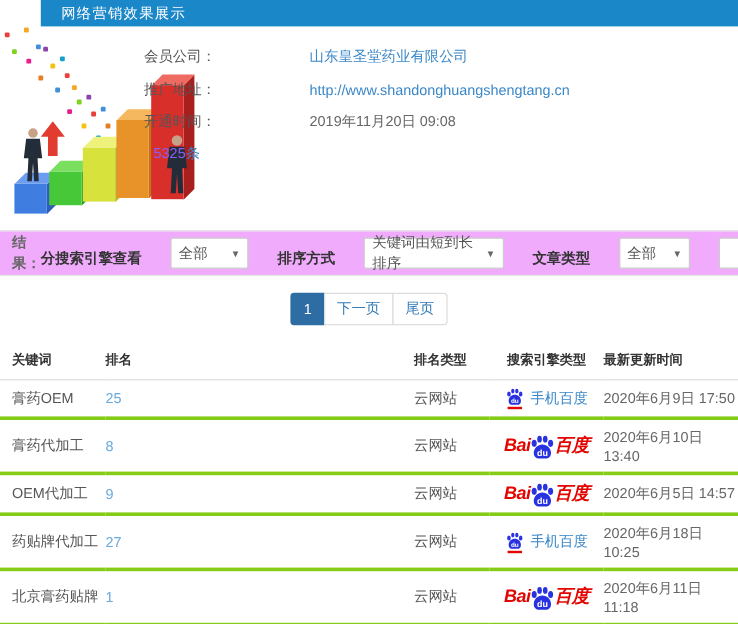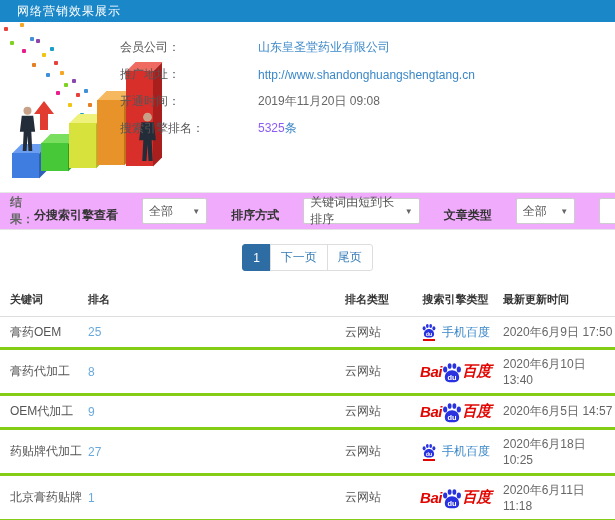--- a/index.html
+++ b/index.html
@@ -1,20 +1,20 @@
 <!DOCTYPE html>
 <html><head>
 <meta charset="utf-8">
 <style>
   * { box-sizing: border-box; margin: 0; padding: 0; }
   html,body { width:615px; height:520px; overflow:hidden; background:#fff;
     font-family:"Liberation Sans","DejaVu Sans",sans-serif; font-size:12px; color:#555; }
 
   
-  .header-bar { height:22px; background:#1a87c8; display:flex; align-items:center; padding-left:17px; }
+  .header-bar { height:22px; background:#1a87c8; display:flex; align-items:center; padding-left:17px;margin-left:34px; }
   .header-bar .title { color:#fff; font-size:12px; letter-spacing:1px; }
 
   
   .info-section { position:relative; height:170px; }
   .illustration { position:absolute; left:0; top:3px; width:190px; height:165px; }
 
   .confetti { position:absolute; left:4px; top:2px; width:4px; height:4px; border-radius:1px;
     background:#e8413c;
     box-shadow: 16px -4px 0 #f5a623, 26px 10px 0 #3f8fd9, 6px 14px 0 #7ed321,
       18px 22px 0 #e91e8c, 32px 12px 0 #8e44ad, 38px 26px 0 #f1c40f, 28px 36px 0 #e67e22,
@@ -158,21 +158,20 @@
     </div>
     <div class="info-row">
       <span class="info-label">推广地址：</span>
       <a class="info-value blue-link">http://www.shandonghuangshengtang.cn</a>
     </div>
     <div class="info-row">
       <span class="info-label">开通时间：</span>
       <span class="info-value muted-value">2019年11月20日 09:08</span>
     </div>
     <div class="info-row">
-      <span class="info-label">搜索引擎排名：</span>
       <span class="info-value"><span class="orange-num">5325</span><span class="blue-link">条</span></span>
     </div>
   </div>
 </div>
 
 <div class="filter-bar">
   <span class="result-label">结果：</span>
   <div class="filter-group">
     <span class="filter-label">分搜索引擎查看</span>
     <div class="select-box sel-engine">

